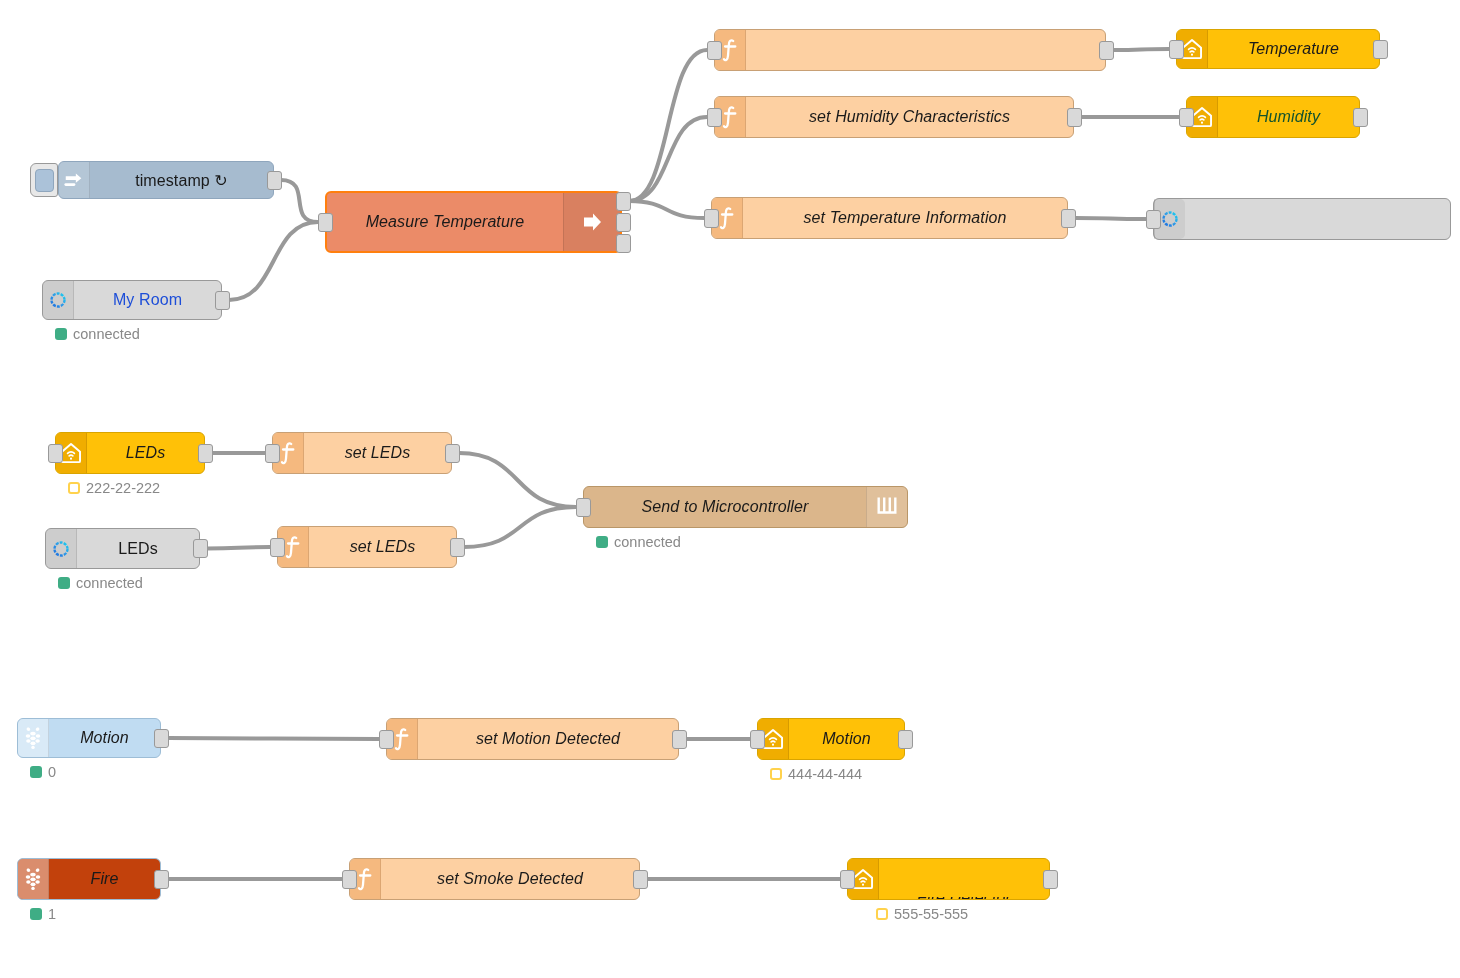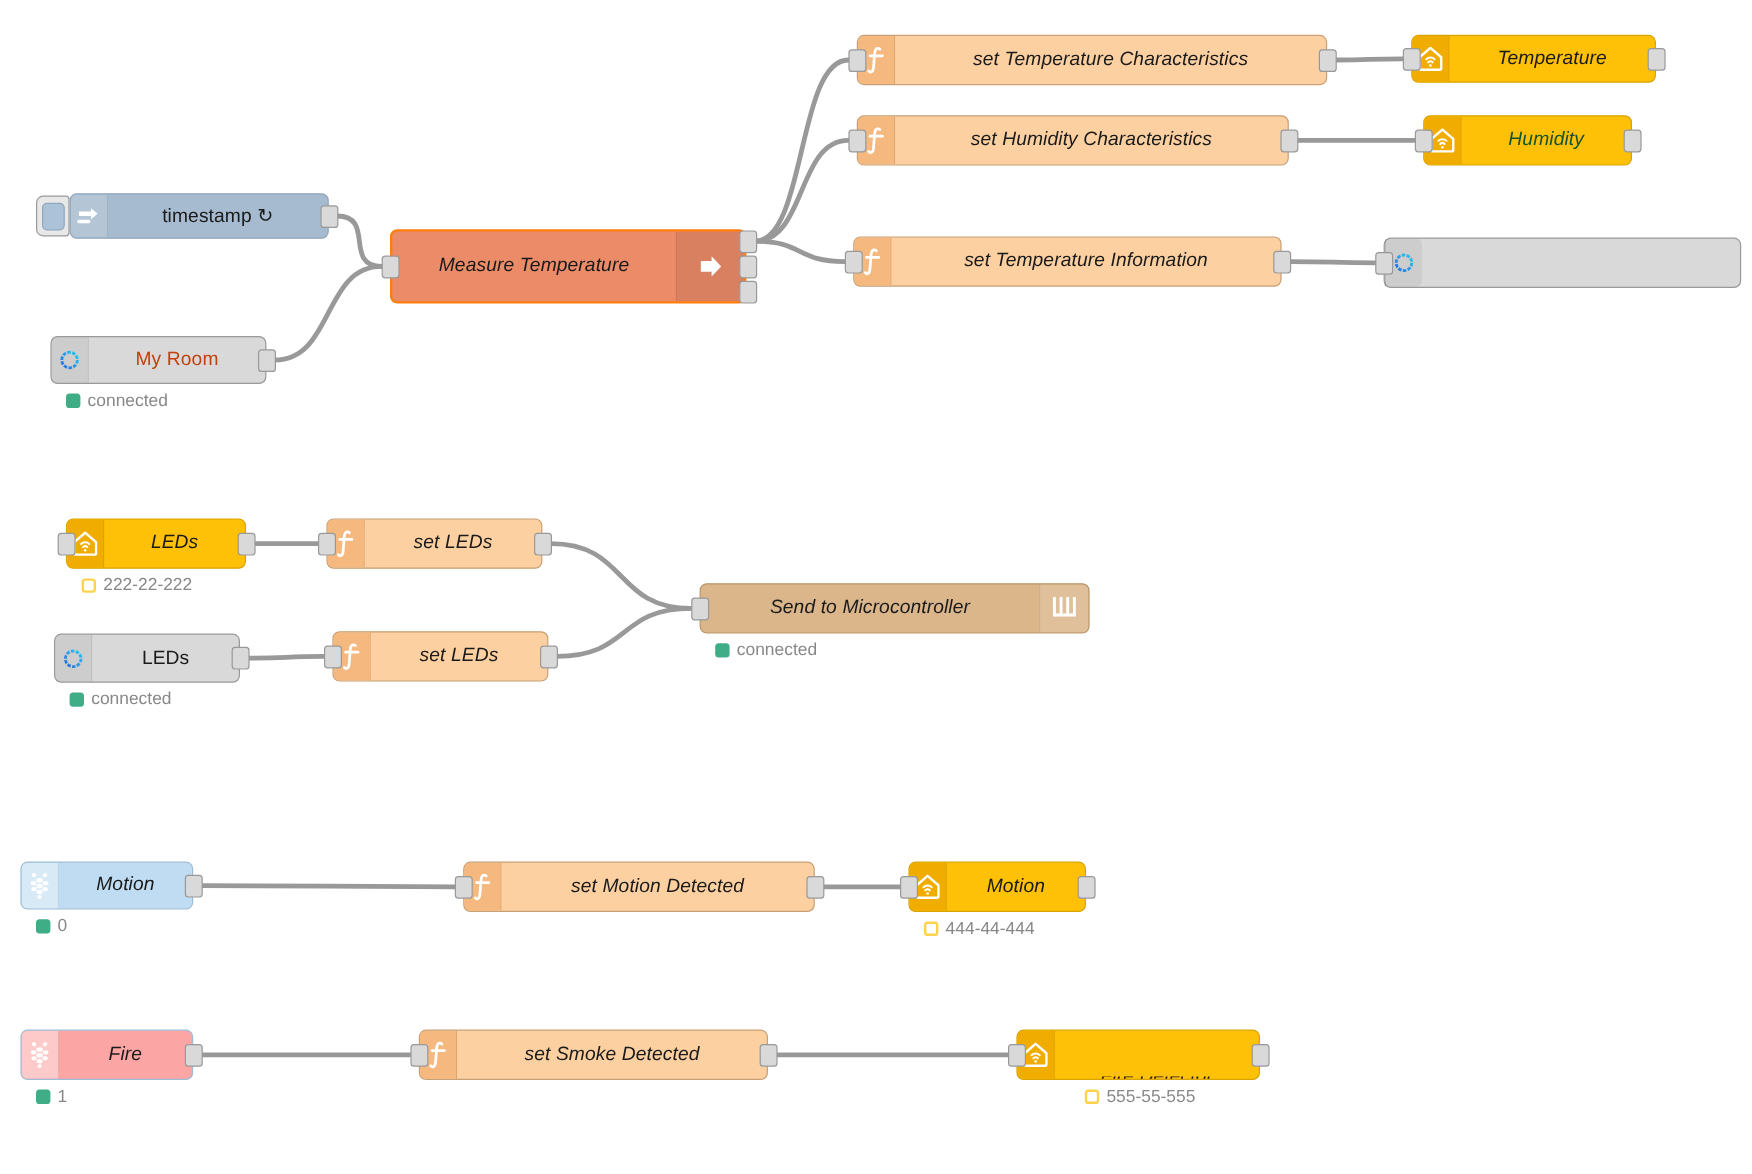--- a/index.html
+++ b/index.html
@@ -175,21 +175,21 @@
             <defs>
               <linearGradient id="alx1" x1="0" y1="1" x2="1" y2="0">
                 <stop offset="0" stop-color="#1e6fe0"></stop>
                 <stop offset="0.55" stop-color="#2f9fe8"></stop>
                 <stop offset="1" stop-color="#17d0f0"></stop>
               </linearGradient>
             </defs>
             <circle cx="12" cy="12" r="7.1" fill="none" stroke="url(#alx1)" stroke-width="2.6" stroke-dasharray="3.2 1.25"></circle>
           </svg>
         </div>
-        <div class="node-label" style="color: #c2410c;">My Room</div>
+        <div class="node-label" style="color: #1d4ed8;">My Room</div>
       </div>
       <div class="port" style="left: 215px; top: 290.5px;"></div>
       <div class="status" style="left: 55px; top: 326px;">
         <span class="status-dot"></span>
         <span>connected</span>
       </div>
       <div class="node" style="left: 325px; top: 191px; width: 297px; height: 62px; background: rgb(235, 139, 104); border-color: rgb(255, 127, 14); border-width: 2px;">
         <div class="node-label italic" style="color: rgb(26, 26, 26);">Measure Temperature</div>
         <div class="node-icon right" style="background: rgba(0, 0, 0, 0.075); width: 56px;">
           <svg class="gl" width="26" height="26" viewBox="0 0 26 26">
@@ -201,21 +201,20 @@
       <div class="port" style="left: 616px; top: 191.5px;"></div>
       <div class="port" style="left: 616px; top: 212.5px;"></div>
       <div class="port" style="left: 616px; top: 233.5px;"></div>
       <div class="node" style="left: 714px; top: 29px; width: 392px; height: 42px; background: rgb(253, 208, 162); border-color: rgb(200, 160, 117);">
         <div class="node-icon" style="background: rgb(245, 185, 127);">
           <svg class="gl" width="22" height="26" viewBox="0 0 24 28">
             <path d="M15.5 4.2c-1.1-1.1-3-1.1-3.9.4-.7 1.1-.8 2.6-.9 4.2l-.9 11.5c-.15 2-.5 3.6-1.6 4.3-1 .6-2.3.2-2.8-.6" style="fill:none;stroke:#ffffff;stroke-width:2.1;stroke-linecap:round;stroke-linejoin:round;stroke-width:2.5"></path>
             <path d="M6.6 10.2 h11.2" style="fill:none;stroke:#ffffff;stroke-width:2.1;stroke-linecap:round;stroke-linejoin:round;stroke-width:2.5"></path>
           </svg>
         </div>
-        <div class="node-label italic" style="color: rgb(26, 26, 26);">set Temperature Characteristics</div>
       </div>
       <div class="port" style="left: 707px; top: 40.5px;"></div>
       <div class="port" style="left: 1099px; top: 40.5px;"></div>
       <div class="node" style="left: 714px; top: 96px; width: 360px; height: 42px; background: rgb(253, 208, 162); border-color: rgb(200, 160, 117);">
         <div class="node-icon" style="background: rgb(245, 185, 127);">
           <svg class="gl" width="22" height="26" viewBox="0 0 24 28">
             <path d="M15.5 4.2c-1.1-1.1-3-1.1-3.9.4-.7 1.1-.8 2.6-.9 4.2l-.9 11.5c-.15 2-.5 3.6-1.6 4.3-1 .6-2.3.2-2.8-.6" style="fill:none;stroke:#ffffff;stroke-width:2.1;stroke-linecap:round;stroke-linejoin:round;stroke-width:2.5"></path>
             <path d="M6.6 10.2 h11.2" style="fill:none;stroke:#ffffff;stroke-width:2.1;stroke-linecap:round;stroke-linejoin:round;stroke-width:2.5"></path>
           </svg>
         </div>
@@ -392,21 +391,21 @@
           </svg>
         </div>
         <div class="node-label italic" style="color: rgb(26, 26, 26);">Motion</div>
       </div>
       <div class="port" style="left: 750px; top: 729.5px;"></div>
       <div class="port" style="left: 898px; top: 729.5px;"></div>
       <div class="status" style="left: 770px; top: 766px;">
         <span class="status-dot ring"></span>
         <span>444-44-444</span>
       </div>
-      <div class="node" style="left: 17px; top: 858px; width: 144px; height: 42px; background: #fca5a5; border-color: rgb(157, 189, 214);">
+      <div class="node" style="left: 17px; top: 858px; width: 144px; height: 42px; background: #c2410c; border-color: rgb(157, 189, 214);">
         <div class="node-icon" style="background: rgba(255, 255, 255, 0.4);">
           <svg class="gl" width="24" height="26" viewBox="0 0 26 28">
             <g fill="#ffffff">
               <path d="M9.2 3.1c-1.4-.9-2.9-.3-3.1 1.0-.1 1.0.5 1.8 1.4 2.1.9.3 1.9 0 2.3-.7.4-.8.2-1.8-.6-2.4z"></path>
               <path d="M16.8 3.1c1.4-.9 2.9-.3 3.1 1.0.1 1.0-.5 1.8-1.4 2.1-.9.3-1.9 0-2.3-.7-.4-.8-.2-1.8.6-2.4z"></path>
               <ellipse cx="13" cy="9.2" rx="3.0" ry="2.1"></ellipse>
               <ellipse cx="7.6" cy="11.8" rx="2.5" ry="1.9"></ellipse>
               <ellipse cx="18.4" cy="11.8" rx="2.5" ry="1.9"></ellipse>
               <ellipse cx="13" cy="14.4" rx="2.9" ry="2.1"></ellipse>
               <ellipse cx="8.0" cy="17.2" rx="2.4" ry="1.9"></ellipse>
@@ -440,18 +439,18 @@
             <path d="M3.2 11.6 L13 3.2 L22.8 11.6 V21.6 a1.3 1.3 0 0 1 -1.3 1.3 H4.5 a1.3 1.3 0 0 1 -1.3 -1.3 Z" style="fill:none;stroke:#ffffff;stroke-width:2.1;stroke-linecap:round;stroke-linejoin:round"></path>
             <path d="M9.3 13.4 a5.2 5.2 0 0 1 7.4 0" style="fill:none;stroke:#ffffff;stroke-width:2.1;stroke-linecap:round;stroke-linejoin:round;stroke-width:1.8"></path>
             <path d="M11.0 16.2 a2.9 2.9 0 0 1 4.0 0" style="fill:none;stroke:#ffffff;stroke-width:2.1;stroke-linecap:round;stroke-linejoin:round;stroke-width:1.8"></path>
             <circle cx="13" cy="19.1" r="1.15" fill="#ffffff"></circle>
           </svg>
         </div>
         <div class="node-label italic" style="color: rgb(26, 26, 26); margin-top: 38px;">Fire Detector</div>
       </div>
       <div class="port" style="left: 840px; top: 869.5px;"></div>
       <div class="port" style="left: 1043px; top: 869.5px;"></div>
-      <div class="status" style="left: 904px; top: 906px;">
+      <div class="status" style="left: 876px; top: 906px;">
         <span class="status-dot ring"></span>
         <span>555-55-555</span>
       </div>
     </div>
 </div>
 
 </body></html>

